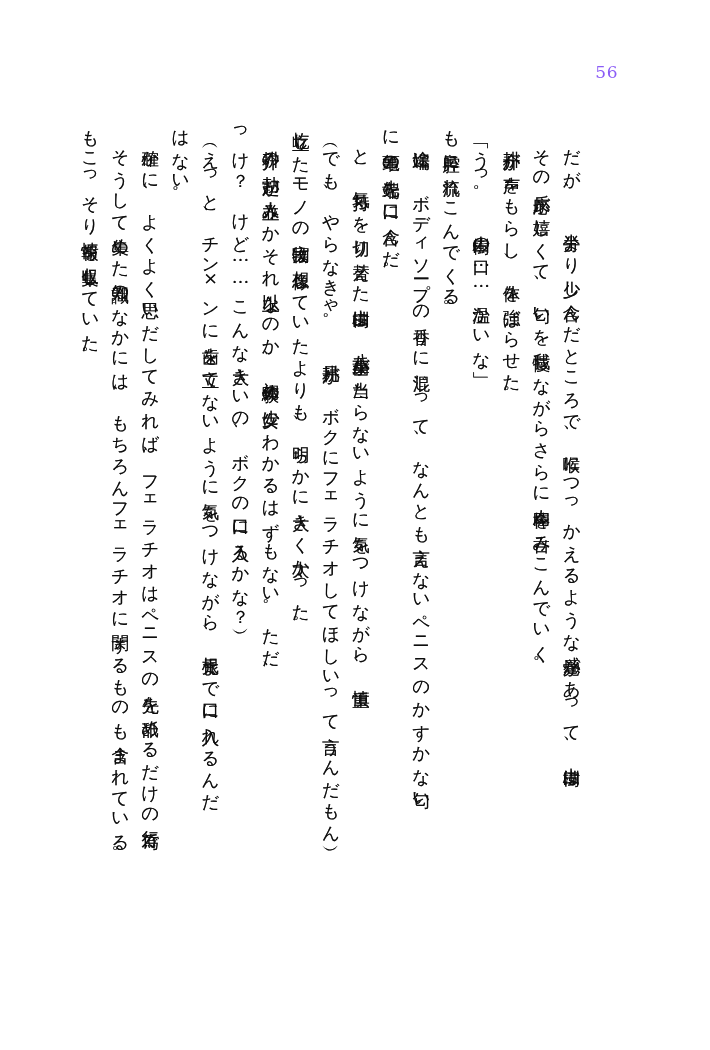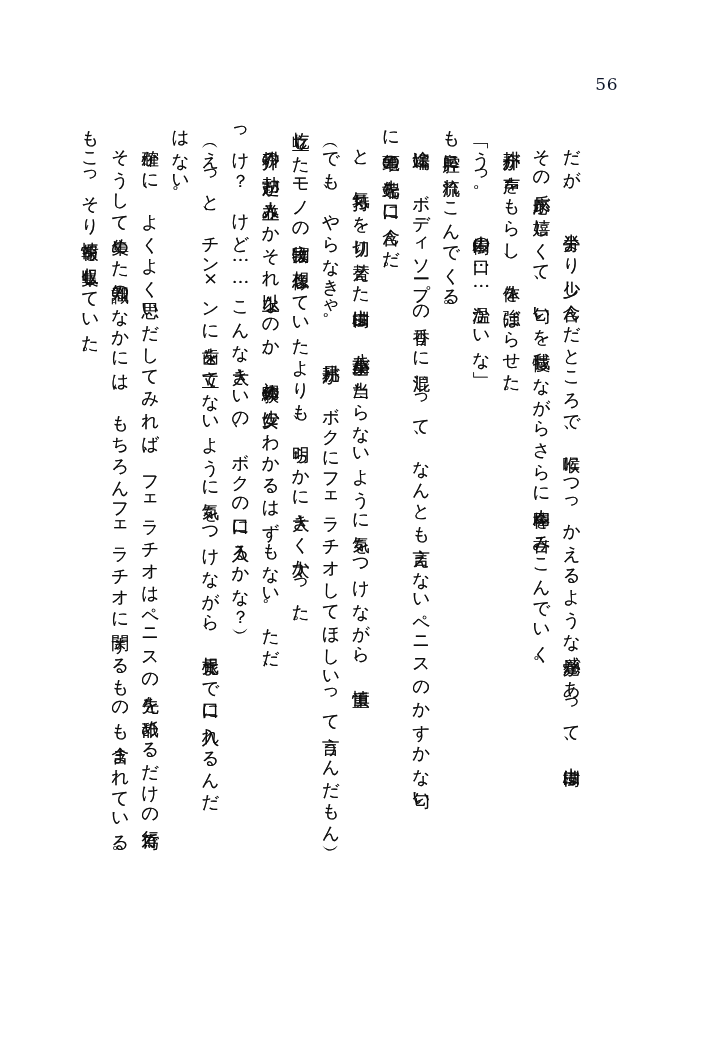--- a/index.html
+++ b/index.html
@@ -18,26 +18,26 @@
   #page {
     position: relative;
     width: 710px;
     height: 1050px;
     background: #ffffff;
   }
 
   
   #page-number {
     position: absolute;
-    top: 74px;
+    top: 62px;
     right: 92px;
     font-size: 17px;
     letter-spacing: 0.5px;
     font-family: "DejaVu Serif", "Liberation Serif", serif;
-    color: #0f172a;
+    color: #8b5cf6;
   }
 
   
   #text-block {
     position: absolute;
     top: 118px;
     right: 72px;
     height: 830px;
     width: 570px;
     display: flex;

